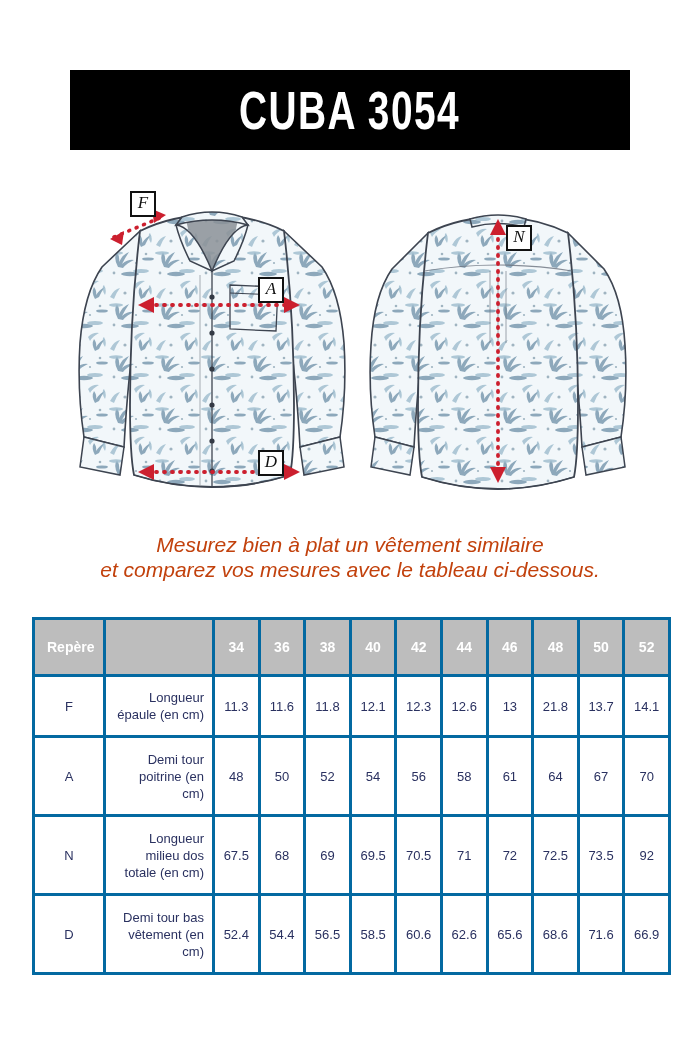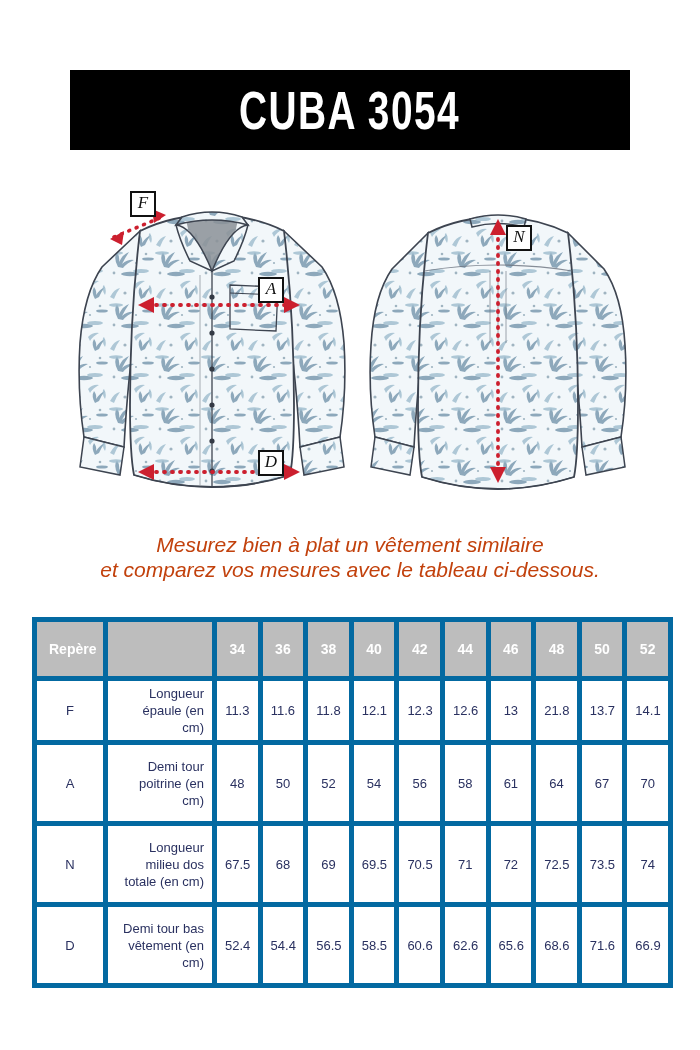--- a/index.html
+++ b/index.html
@@ -97,21 +97,21 @@
   .sizetable {
     position: absolute;
     left: 32px;
     top: 617px;
     width: 636px;
     border-collapse: collapse;
     table-layout: fixed;
     font-family: "Liberation Sans Narrow", "Liberation Sans", sans-serif;
   }
   .sizetable td, .sizetable th {
-    border: 5px solid #0369a1;
+    border: 3px solid #0369a1;
     color: #2a3160;
     font-size: 13px;
     font-weight: normal;
     vertical-align: middle;
     padding: 4px 8px;
   }
   .sizetable thead th {
     background: #bdbdbd;
     color: #ffffff;
     font-weight: bold;
@@ -329,21 +329,21 @@
       <td class="c-desc">Longueur milieu dos totale (en cm)</td>
       <td>67.5</td>
       <td>68</td>
       <td>69</td>
       <td>69.5</td>
       <td>70.5</td>
       <td>71</td>
       <td>72</td>
       <td>72.5</td>
       <td>73.5</td>
-      <td>74</td>
+      <td>92</td>
     </tr>
     <tr class="row-d">
       <td class="c-marker">D</td>
       <td class="c-desc">Demi tour bas vêtement (en cm)</td>
       <td>52.4</td>
       <td>54.4</td>
       <td>56.5</td>
       <td>58.5</td>
       <td>60.6</td>
       <td>62.6</td>

